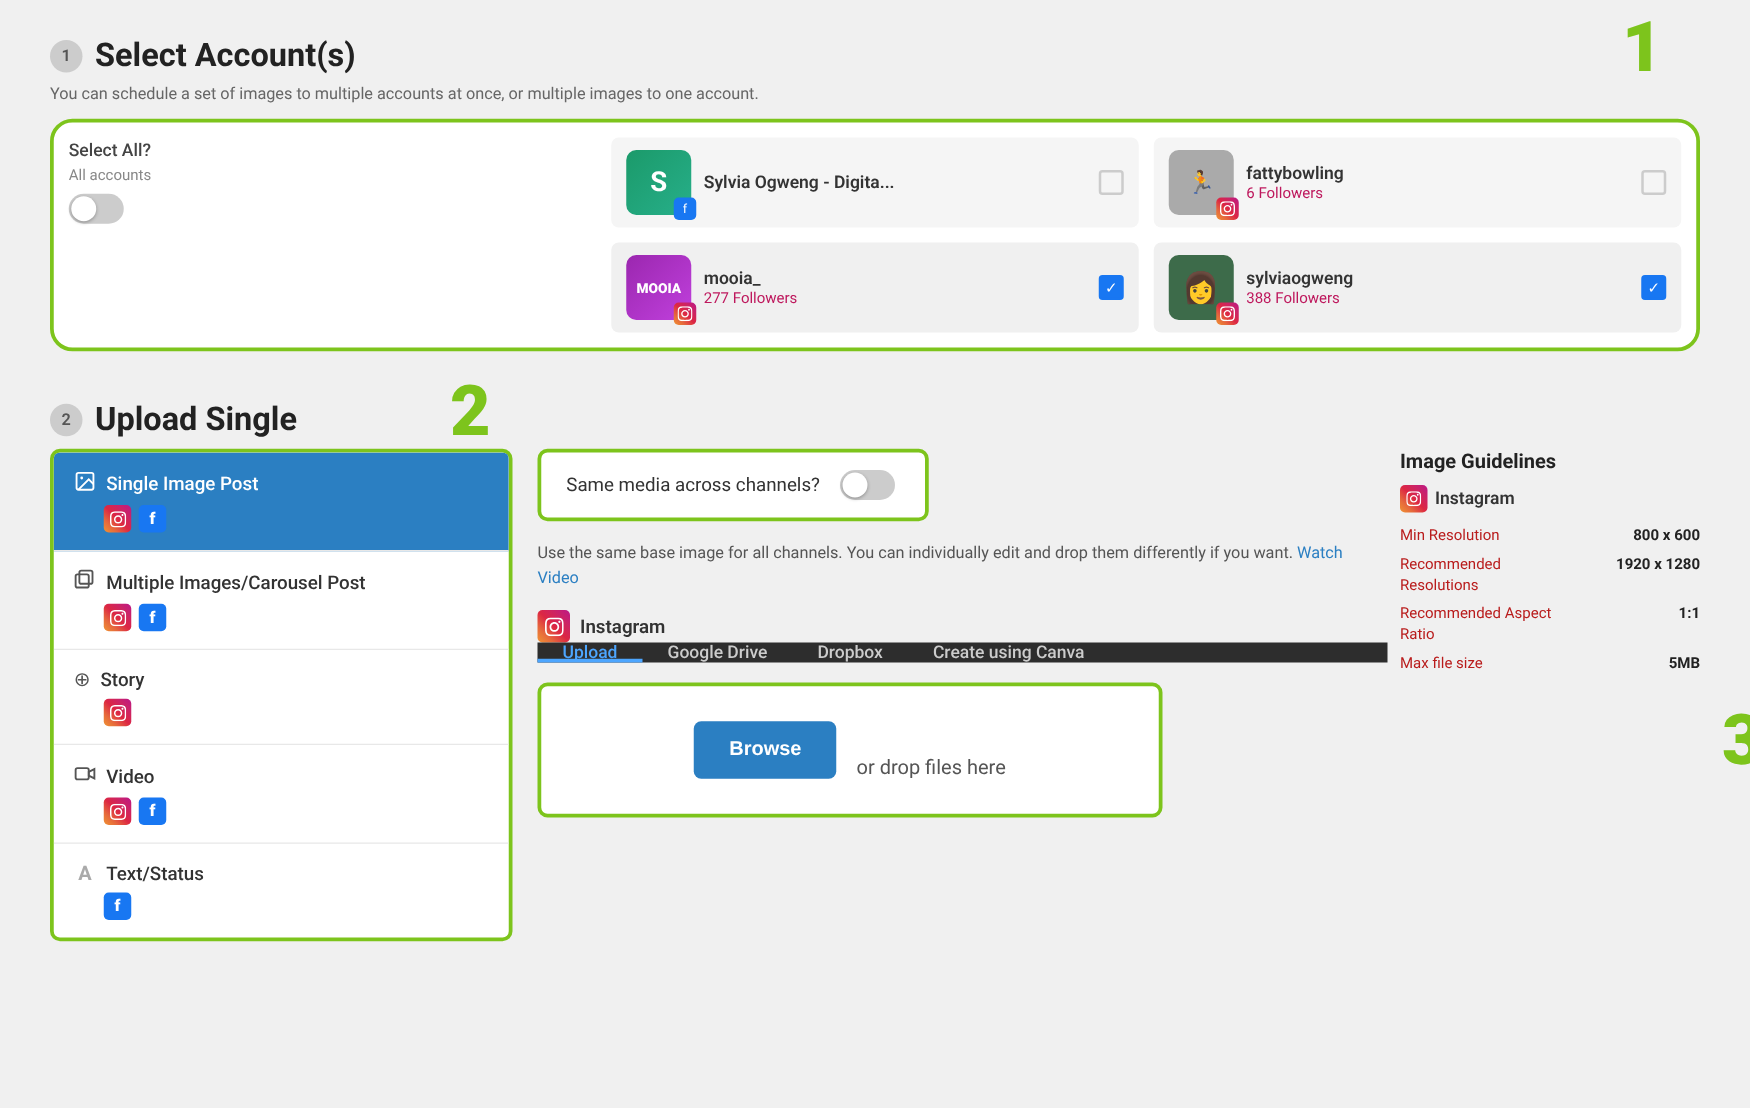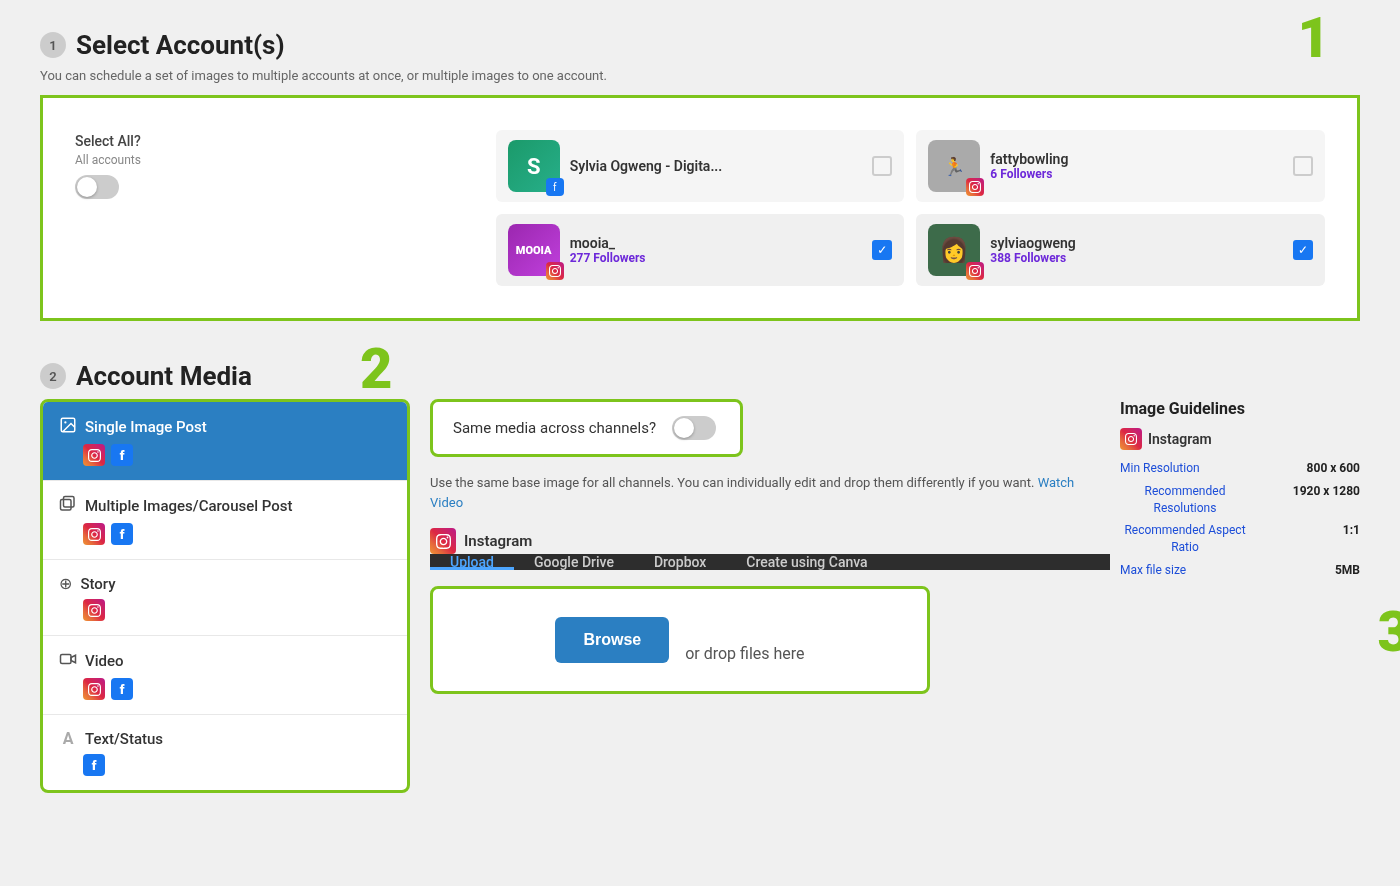--- a/index.html
+++ b/index.html
@@ -39,23 +39,23 @@
       margin-left: 0;
     }
 
     
     .accounts-section {
       position: relative;
       margin-bottom: 40px;
     }
     .accounts-box {
       border: 3px solid #7dc41c;
-      border-radius: 0;
+      border-radius: 18px;
       background: #fff;
-      padding: 32px;
+      padding: 12px;
     }
     .accounts-grid {
       display: grid;
       grid-template-columns: repeat(3, 1fr);
       gap: 12px;
       align-items: center;
     }
     .select-all-cell {
       display: flex;
       flex-direction: column;
@@ -127,22 +127,21 @@
     .account-info {
       flex: 1;
     }
     .account-name {
       font-size: 14px;
       font-weight: 600;
       color: #333;
     }
     .account-followers {
       font-size: 12px;
-      color: #6d28d9;
-      font-weight: bold;
+      color: #be185d;
     }
     .account-checkbox {
       width: 20px; height: 20px;
       border: 2px solid #ccc;
       border-radius: 3px;
       display: flex; align-items: center; justify-content: center;
       flex-shrink: 0;
     }
     .account-checkbox.checked {
       background: #1877f2;
@@ -357,21 +356,21 @@
       margin-bottom: 10px;
     }
     .guideline-row {
       display: flex;
       justify-content: space-between;
       font-size: 12px;
       color: #555;
       margin-bottom: 6px;
       line-height: 1.4;
     }
-    .guideline-row .label { color: #1d4ed8; max-width: 130px; text-align: center; }
+    .guideline-row .label { color: #b91c1c; max-width: 130px; }
     .guideline-row .value { font-weight: 700; color: #222; text-align: right; }
 
     
     .step-num-1 {
       position: absolute;
       top: -20px;
       right: 30px;
       font-size: 56px;
       font-weight: 900;
       color: #7dc41c;
@@ -503,21 +502,21 @@
       </div>
     </div>
   </div>
 
   <div class="step-num-1">1</div>
 </div>
 
 <div style="position: relative;">
   <div class="section-header">
     <div class="step-circle">2</div>
-    <span class="section-title">Account Media</span>
+    <span class="section-title">Upload Single</span>
   </div>
 
   <div class="upload-section">
 
     <div class="media-types-box">
 
       <div class="media-type-item active">
         <div class="media-type-label">
           <span>
             <svg width="18" height="18" viewBox="0 0 24 24" fill="white">

